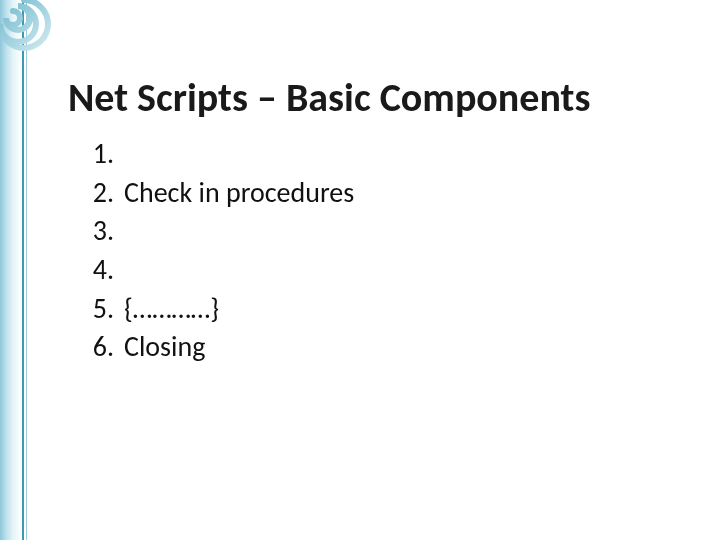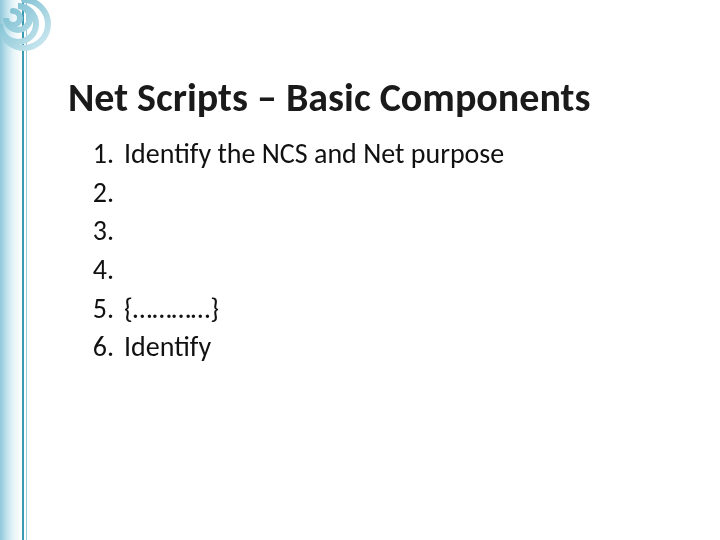--- a/index.html
+++ b/index.html
@@ -114,34 +114,34 @@
                a12 12 0 1 1 -12 12
                a7 7 0 1 0 7 -7" fill="none" stroke="url(#g1)" stroke-width="6" stroke-linecap="round"></path>
     </svg>
   </div>
 
   <div class="title">Net Scripts – Basic Components</div>
 
   <div class="list">
     <div class="row">
       <div class="num">1.</div>
-      <div class="txt">Identify the NCS and Net purpose</div>
     </div>
     <div class="row">
       <div class="num">2.</div>
+      <div class="txt">Check in procedures</div>
     </div>
     <div class="row">
       <div class="num">3.</div>
     </div>
     <div class="row">
       <div class="num">4.</div>
     </div>
     <div class="row">
       <div class="num">5.</div>
       <div class="txt">{…………}</div>
     </div>
     <div class="row">
       <div class="num">6.</div>
-      <div class="txt">Identify</div>
+      <div class="txt">Closing</div>
     </div>
   </div>
 
 </div>
 
 </body></html>

